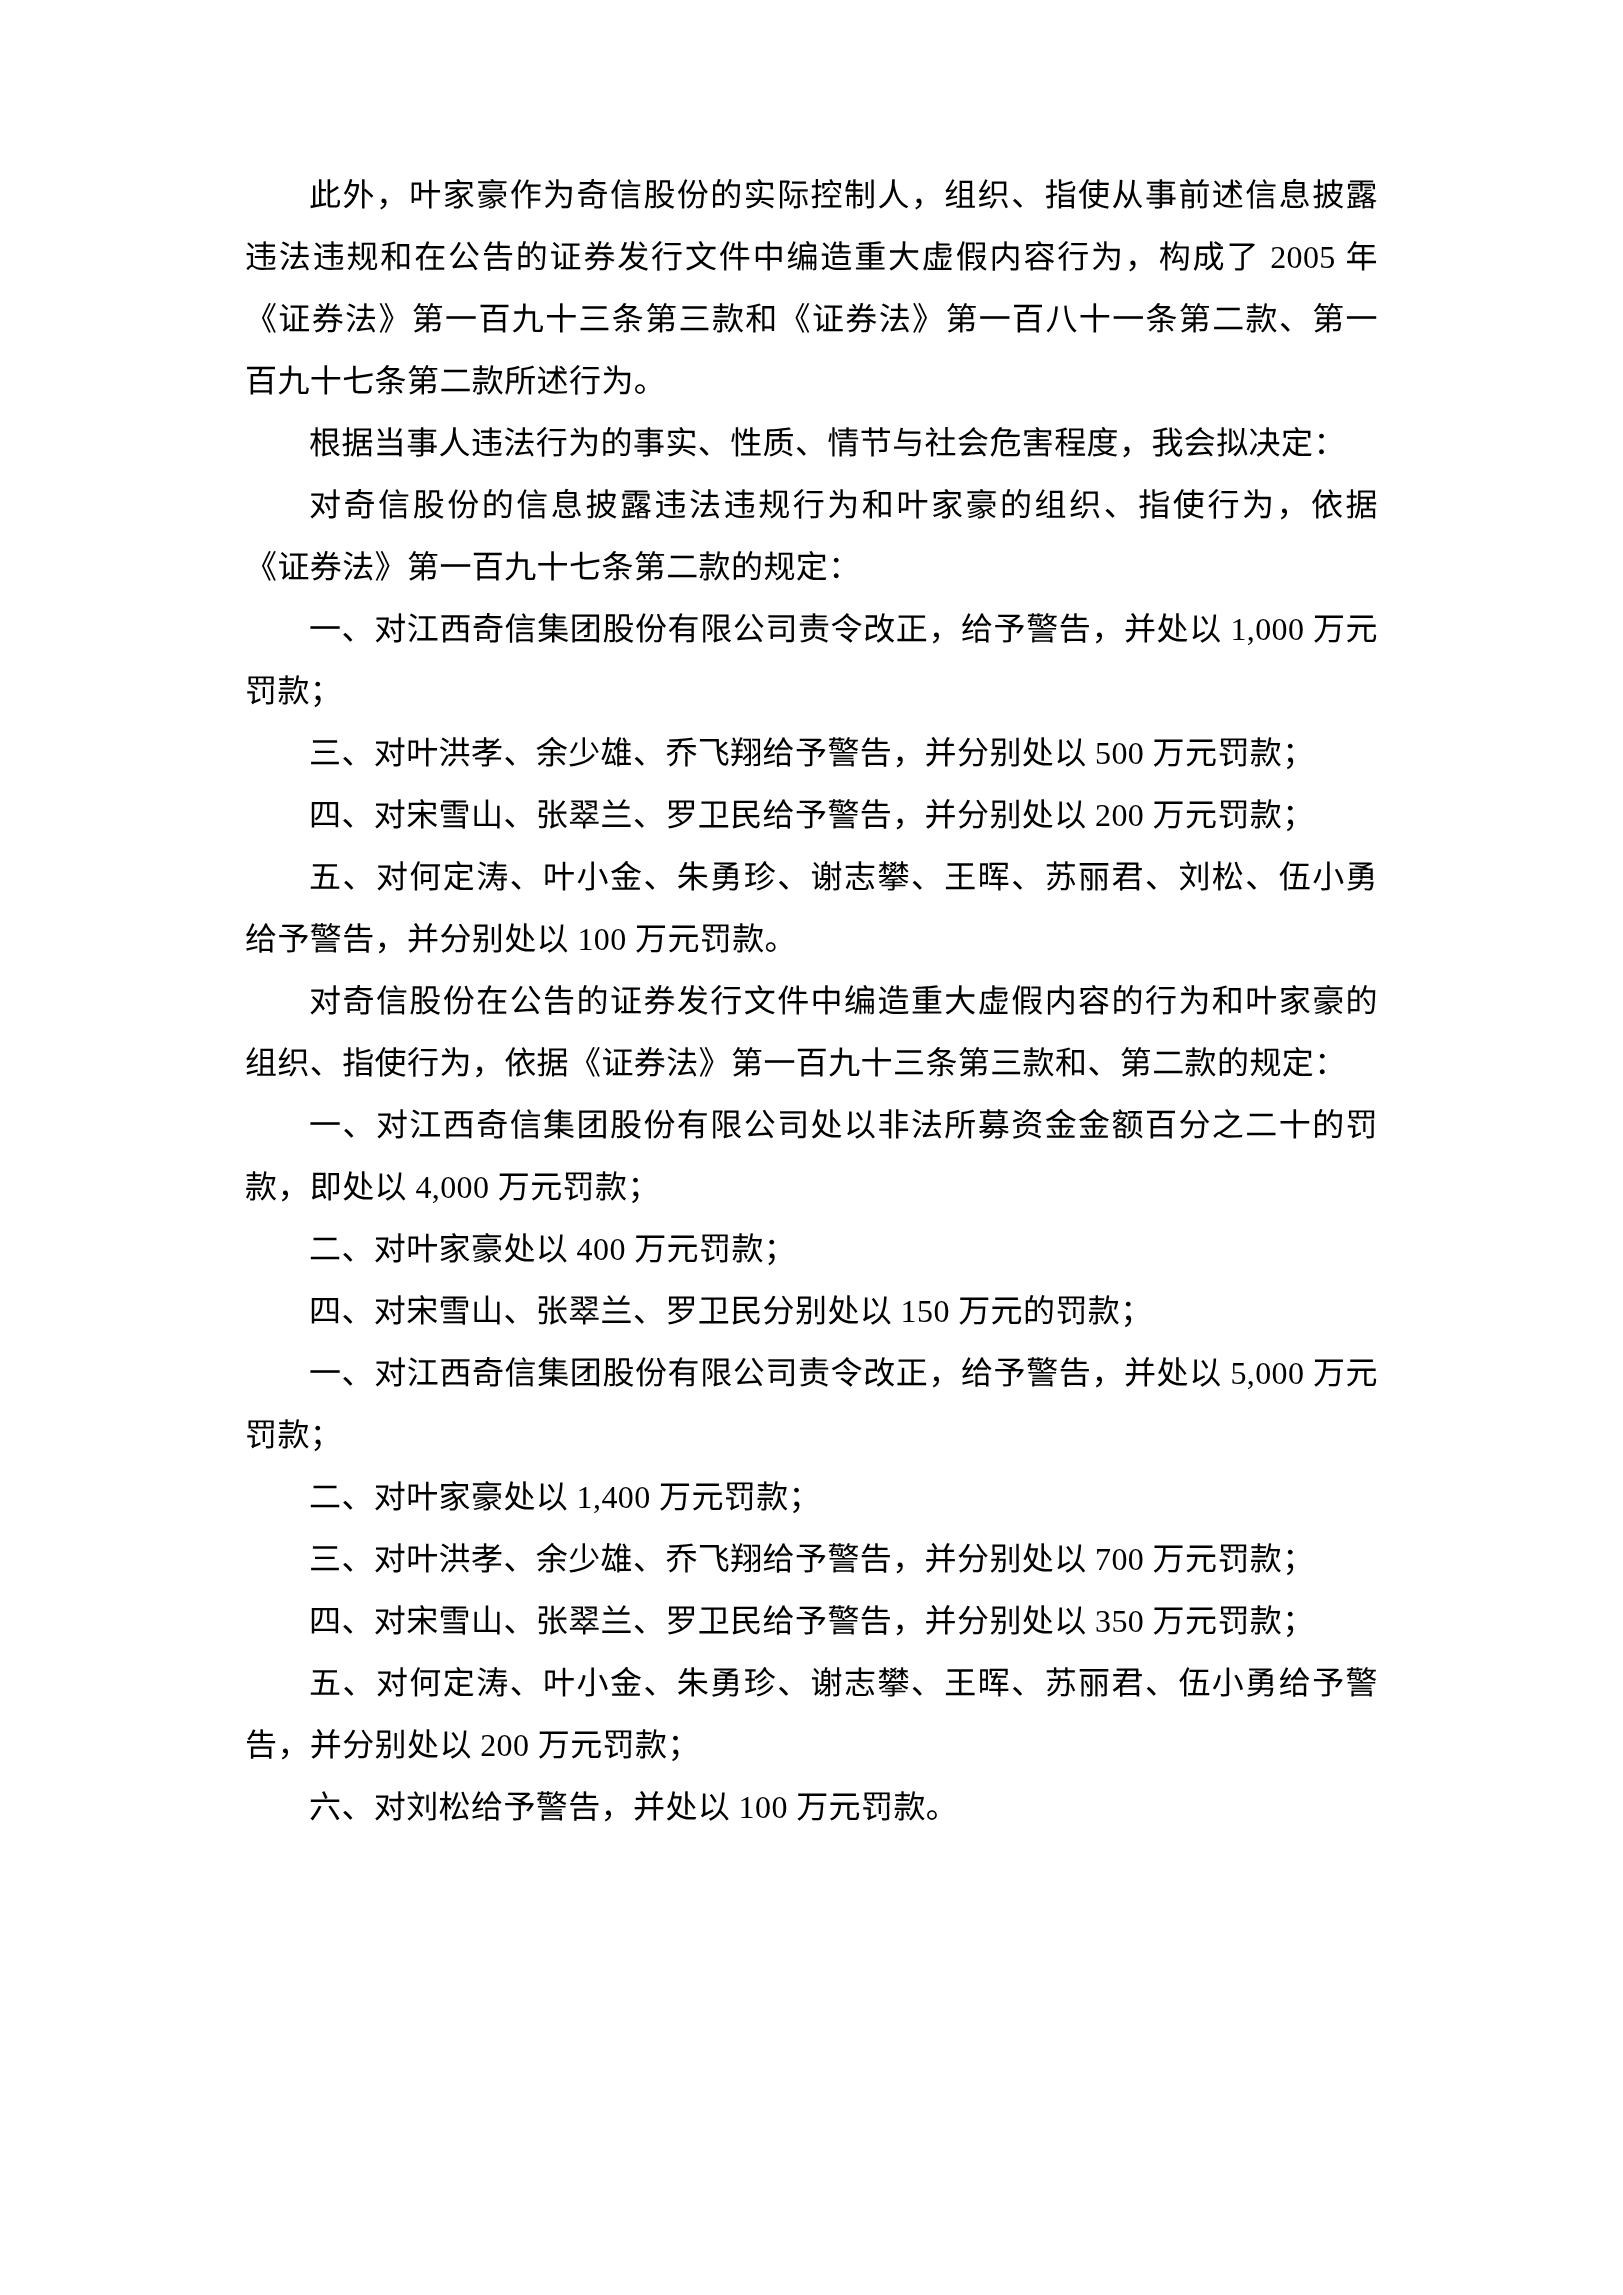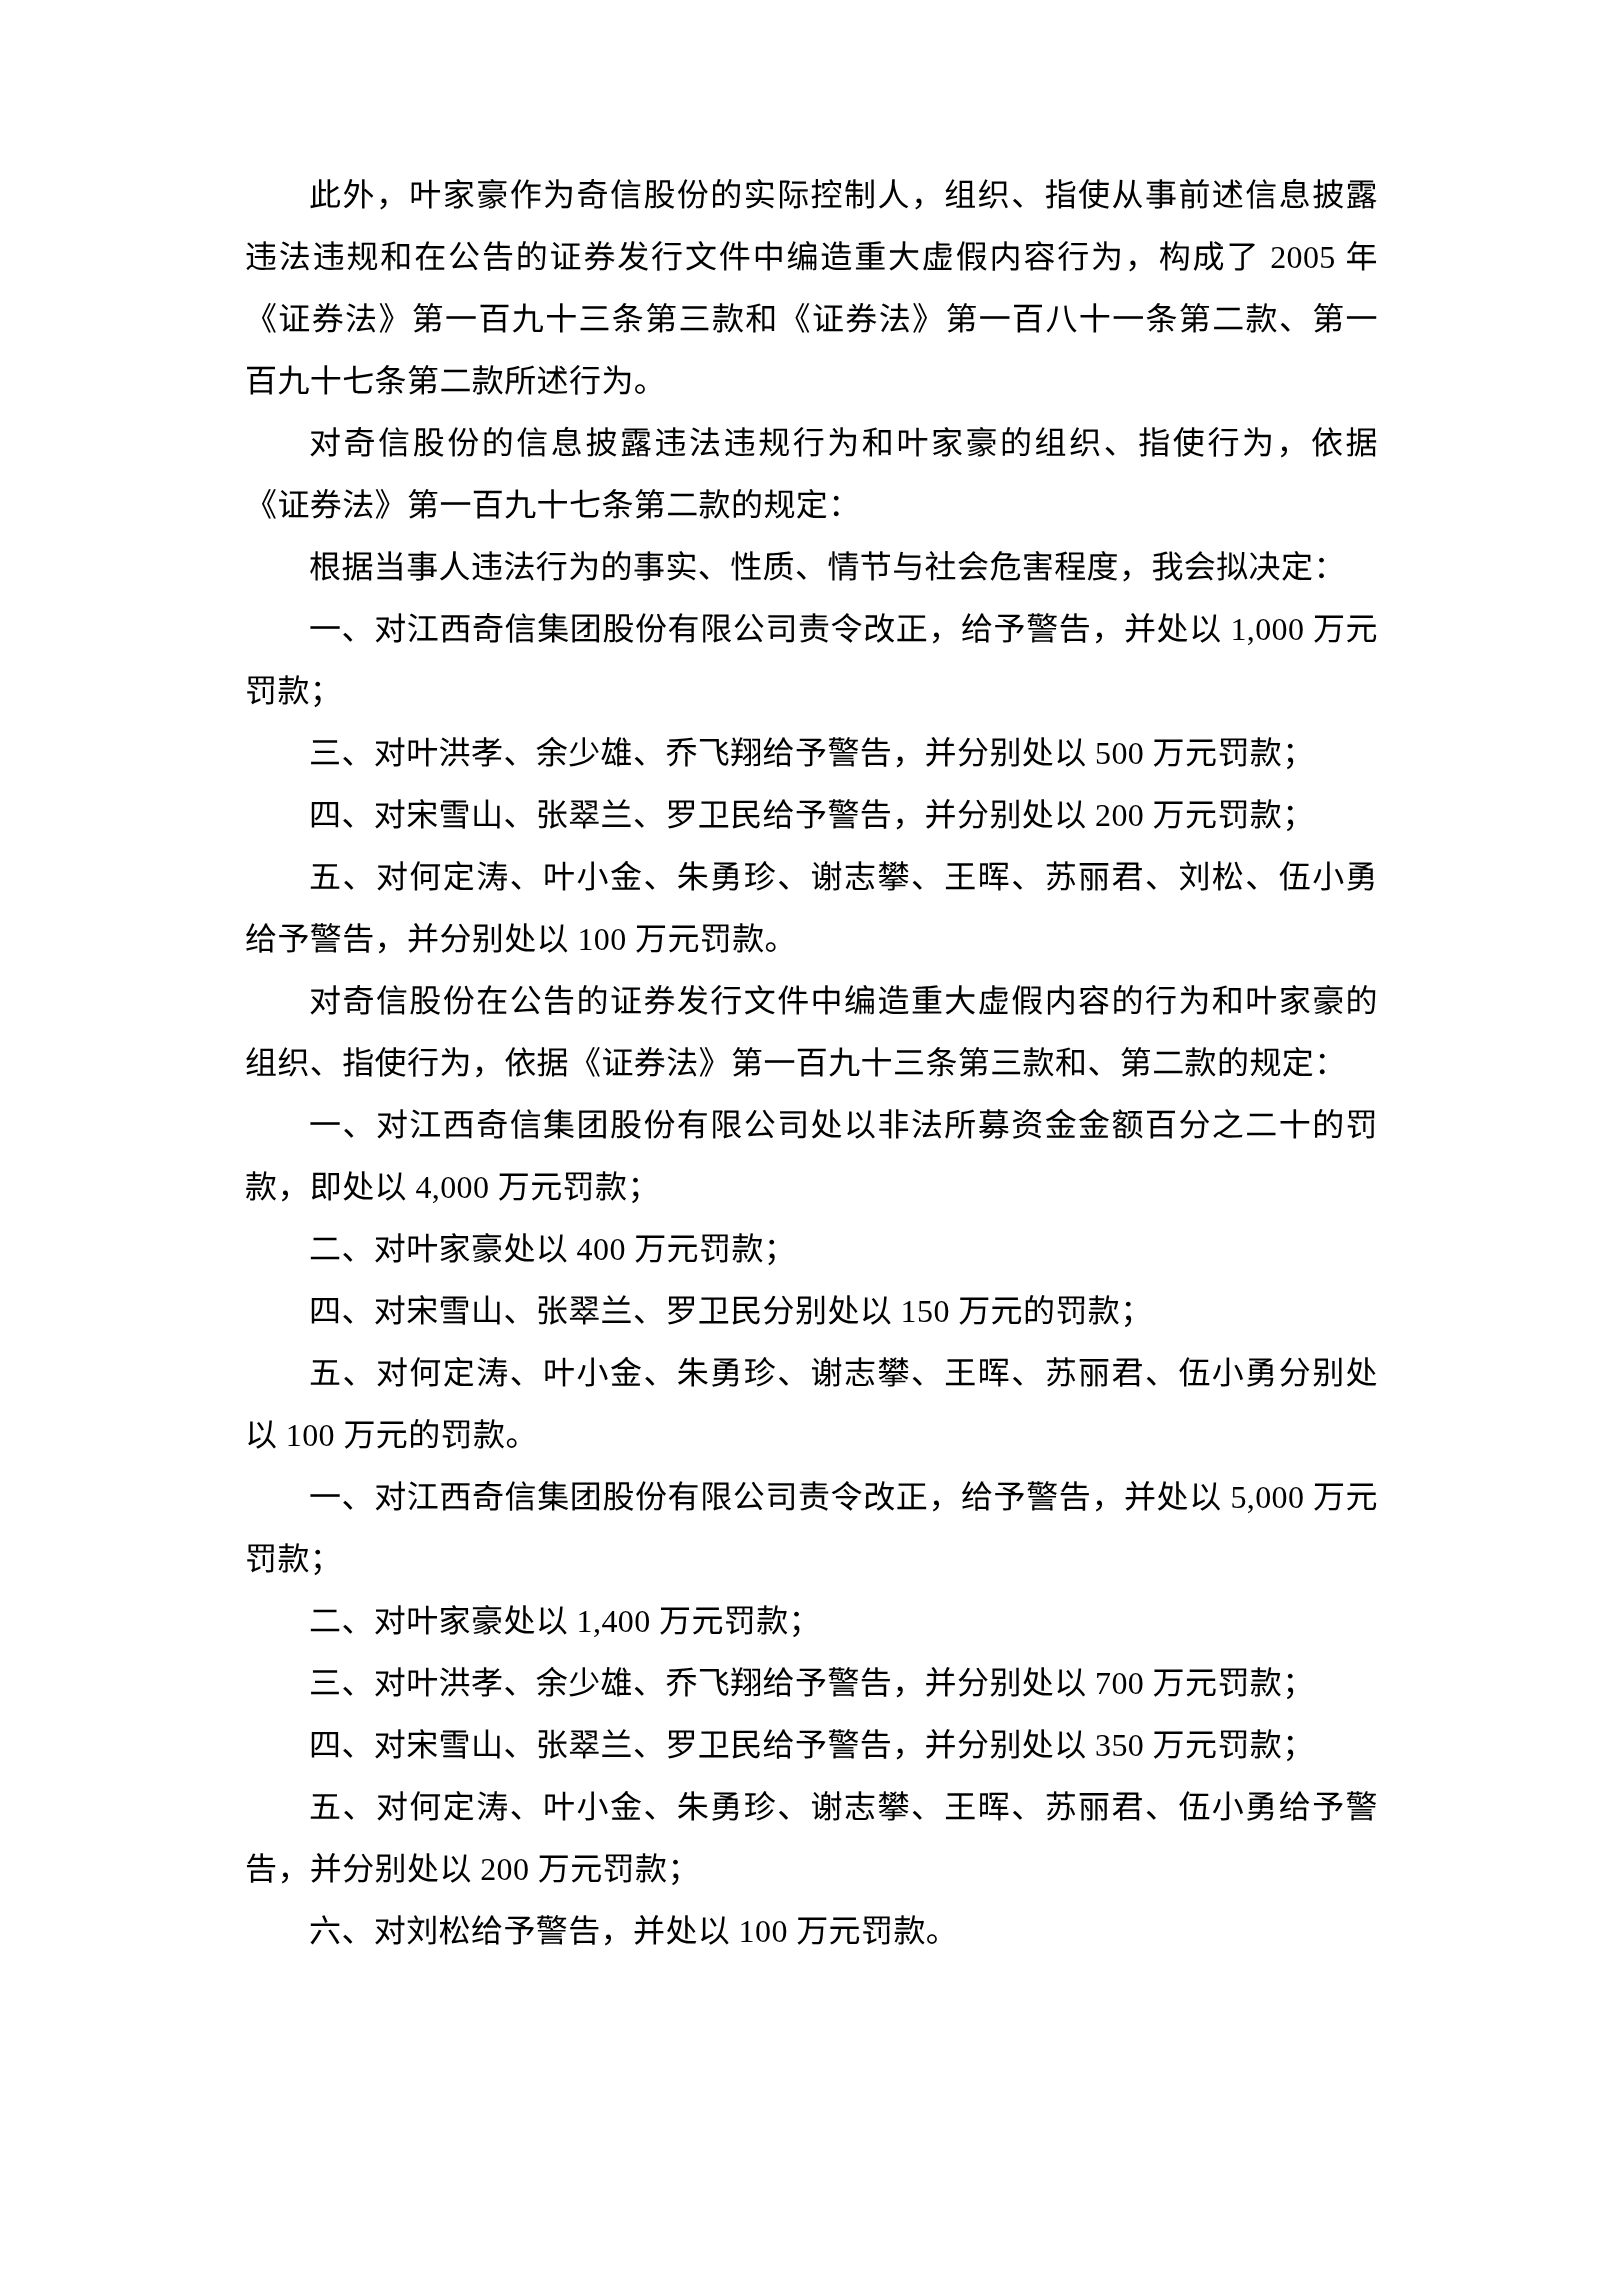--- a/index.html
+++ b/index.html
@@ -37,31 +37,30 @@
   .content p.bold {
     font-weight: 700;
   }
 </style>
 </head>
 <body>
 
 <div class="page">
   <div class="content">
     <p>此外，叶家豪作为奇信股份的实际控制人，组织、指使从事前述信息披露违法违规和在公告的证券发行文件中编造重大虚假内容行为，构成了 2005 年《证券法》第一百九十三条第三款和《证券法》第一百八十一条第二款、第一百九十七条第二款所述行为。</p>
+    <p>根据当事人违法行为的事实、性质、情节与社会危害程度，我会拟决定：</p>
     <p>对奇信股份的信息披露违法违规行为和叶家豪的组织、指使行为，依据《证券法》第一百九十七条第二款的规定：</p>
-    <p>根据当事人违法行为的事实、性质、情节与社会危害程度，我会拟决定：</p>
     <p>一、对江西奇信集团股份有限公司责令改正，给予警告，并处以 1,000 万元罚款；</p>
     <p>三、对叶洪孝、余少雄、乔飞翔给予警告，并分别处以 500 万元罚款；</p>
     <p>四、对宋雪山、张翠兰、罗卫民给予警告，并分别处以 200 万元罚款；</p>
     <p>五、对何定涛、叶小金、朱勇珍、谢志攀、王晖、苏丽君、刘松、伍小勇给予警告，并分别处以 100 万元罚款。</p>
     <p>对奇信股份在公告的证券发行文件中编造重大虚假内容的行为和叶家豪的组织、指使行为，依据《证券法》第一百九十三条第三款和、第二款的规定：</p>
     <p>一、对江西奇信集团股份有限公司处以非法所募资金金额百分之二十的罚款，即处以 4,000 万元罚款；</p>
     <p>二、对叶家豪处以 400 万元罚款；</p>
     <p>四、对宋雪山、张翠兰、罗卫民分别处以 150 万元的罚款；</p>
-    <p>五、对何定涛、叶小金、朱勇珍、谢志攀、王晖、苏丽君、伍小勇分别处以 100 万元的罚款。</p>
     <p>一、对江西奇信集团股份有限公司责令改正，给予警告，并处以 5,000 万元罚款；</p>
     <p>二、对叶家豪处以 1,400 万元罚款；</p>
     <p>三、对叶洪孝、余少雄、乔飞翔给予警告，并分别处以 700 万元罚款；</p>
     <p>四、对宋雪山、张翠兰、罗卫民给予警告，并分别处以 350 万元罚款；</p>
     <p>五、对何定涛、叶小金、朱勇珍、谢志攀、王晖、苏丽君、伍小勇给予警告，并分别处以 200 万元罚款；</p>
     <p>六、对刘松给予警告，并处以 100 万元罚款。</p>
   </div>
 </div>
 
 

